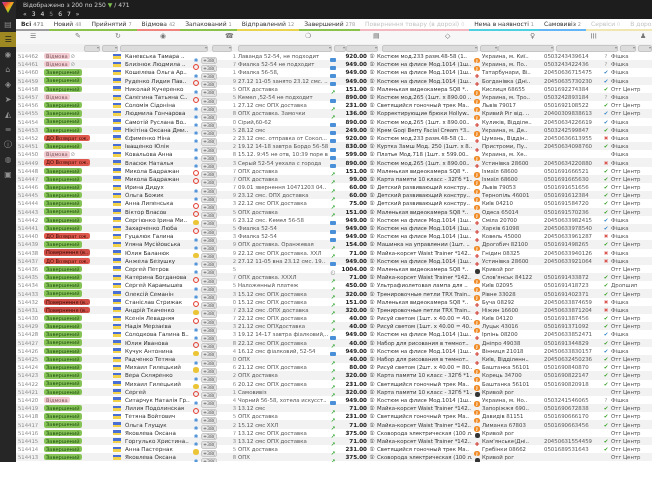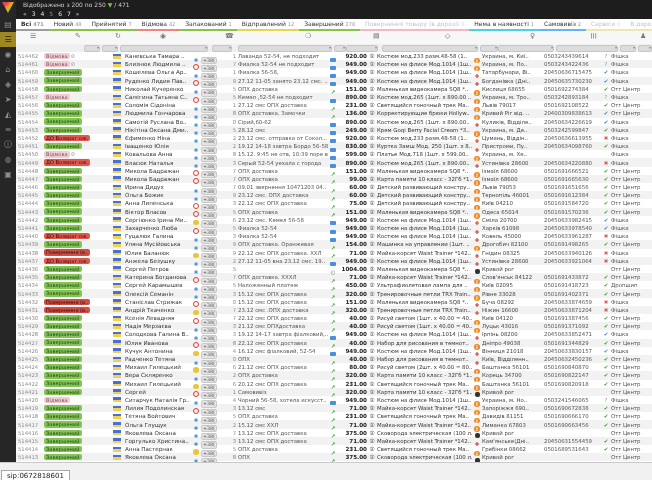--- a/index.html
+++ b/index.html
@@ -1472,16 +1472,13 @@
         <div class="c-q">①</div>
         <div class="c-prod">Сковорода электрическая (100 л..</div>
         <div class="c-cr"><span class="cr-p"></span></div>
         <div class="c-loc">Кривой рог</div>
         <div class="c-tn"></div>
         <div class="c-mk"></div>
         <div class="c-src">Отг Центр</div>
       </div>
     </div>
 
-  <div class="statusbar">
-    <span class="sip">sip:0672818601</span>
-  </div>
 </div>
 
 </body></html>

